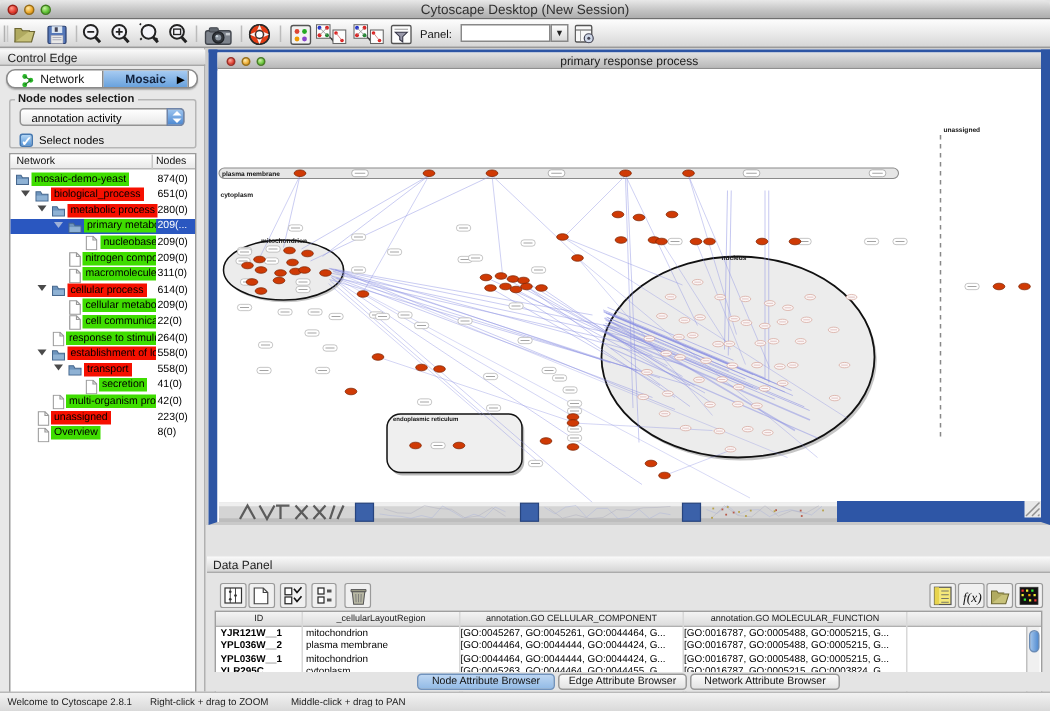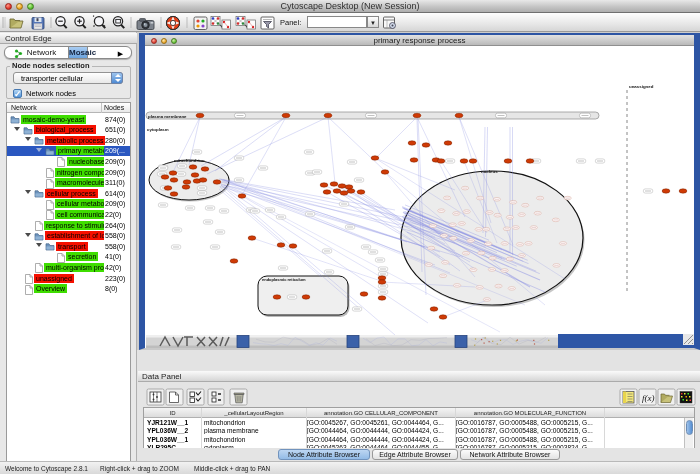--- a/index.html
+++ b/index.html
@@ -30,21 +30,21 @@
 
 
 #cp { left:0; top:32px; width:137px; height:429px; background:#e8e8e8; border-right:1px solid #b0b0b0; }
 #cphead { position:absolute; left:0; top:1px; width:137px; height:11px;
   background:linear-gradient(#fafafa,#d5d5d5); border-bottom:1px solid #a8a8a8; }
 #cphead .t { position:absolute; left:5px; top:1px; font-size:8px; color:#222; }
 #cptabs { position:absolute; left:4px; top:14px; width:128px; height:13px;
   background:#fff; border:1px solid #8a8a8a; border-radius:6px; overflow:hidden;
   box-shadow:0 1px 1px rgba(0,0,0,0.25); }
 #tab-network { position:absolute; left:0; top:0; width:63px; height:13px; font-size:8px; color:#111; text-align:center; line-height:12px; }
-#tab-mosaic { position:absolute; left:63px; top:0; width:20px; height:13px;
+#tab-mosaic { position:absolute; left:63px; top:0; width:58px; height:13px;
   background:linear-gradient(#a8ccf2,#5e9ad9); border-left:1px solid #8a8a8a; border-right:1px solid #8a8a8a;
   font-size:8px; font-weight:bold; color:#13233f; text-align:center; line-height:12px; }
 #tab-arrow { position:absolute; left:103px; top:0; width:25px; height:13px; font-size:7px; color:#000; text-align:center; line-height:13px; }
 #groupbox { position:absolute; left:6px; top:34px; width:125px; height:33px;
   border:1px solid #b6b6b6; border-radius:2px; }
 #grouplbl { position:absolute; left:10px; top:29px; font-size:7.5px; font-weight:bold; color:#1a1a1a; background:#e8e8e8; padding:0 2px; }
 #combo { position:absolute; left:13px; top:40px; width:110px; height:12px; background:linear-gradient(#ffffff,#e8e8e8);
   border:1px solid #939393; border-radius:3px; }
 #combo .t { position:absolute; left:7px; top:1px; font-size:7.5px; color:#000; }
 #combostep { position:absolute; right:-1px; top:-1px; width:12px; height:12px;
@@ -231,28 +231,28 @@
             <circle cx="6.5" cy="4.5" r="1.6" fill="#2ab52a"></circle>
             <circle cx="2.5" cy="7.5" r="1.6" fill="#2ab52a"></circle>
             <path d="M2.5 2 L6.5 4.5 L2.5 7.5" fill="none" stroke="#1a7a1a" stroke-width="0.7"></path>
           </svg><span style="margin-left:10px">Network</span></div>
       <div id="tab-mosaic">Mosaic</div>
       <div id="tab-arrow">▶</div>
     </div>
     <div id="groupbox"></div>
     <div id="grouplbl">Node nodes selection</div>
     <div id="combo">
-        <div class="t">transporter cellular</div>
+        <div class="t">annotation activity</div>
       <div id="combostep">
           <div class="up"></div>
           <div class="dn"></div>
         </div>
     </div>
     <div id="chk">✓</div>
-    <div id="chklbl">Network nodes</div>
+    <div id="chklbl">Select nodes</div>
     <div id="treebox">
       <div id="treehead">
           <span class="n1">Network</span>
           <span class="n2">Nodes</span>
           <div class="dv"></div>
         </div>
       <div id="treerows">
         <div class="trow" style="top:11px">
             <svg class="dicon" style="left:3px" width="10" height="9">
               <path d="M1 3 L1 8 L9 8 L9 3.5 L5 3.5 L4 1.8 L1 1.8 Z" fill="#6d94bd" stroke="#47688e" stroke-width="0.7"></path>

